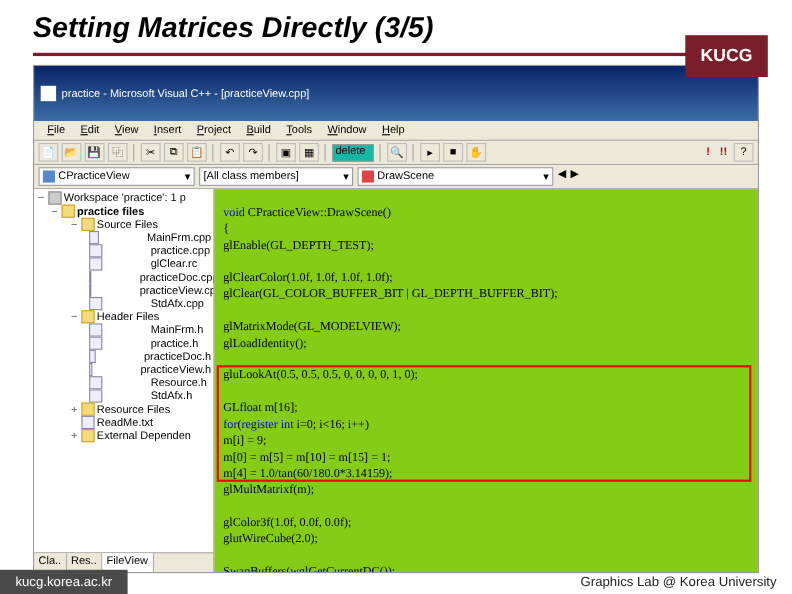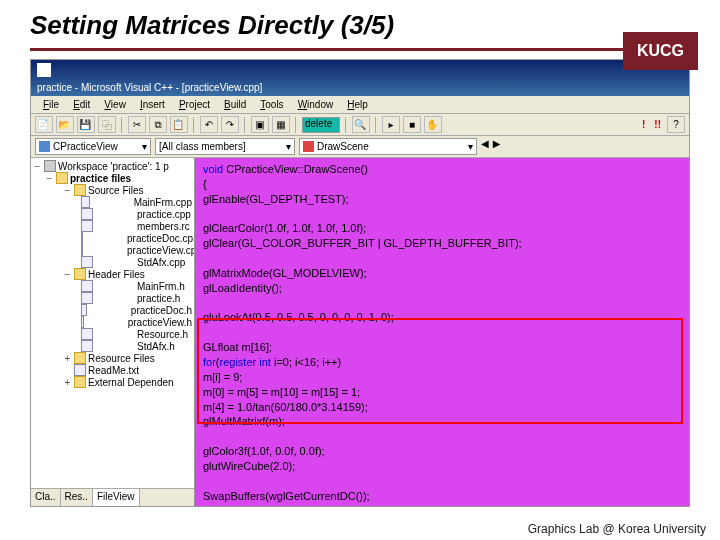--- a/index.html
+++ b/index.html
@@ -4,21 +4,21 @@
 <style>
   * { box-sizing: border-box; margin: 0; padding: 0; }
   body { width: 720px; height: 540px; font-family: Arial, sans-serif; background: #fff; position: relative; }
   
   .header { padding: 10px 30px 5px; position: relative; }
   .title { font-family: "Arial Black", sans-serif; font-style: italic; font-weight: 900; font-size: 26px; color: #000; }
   .badge { position: absolute; right: 22px; top: 32px; background: #7a1f29; color: #fff; padding: 10px 14px; font-weight: bold; font-size: 16px; }
   .hr { height: 3px; background: #7a1f29; margin: 2px 30px 8px; }
   
   .ide { margin: 0 30px; border: 1px solid #999; background: #ece9d8; font-family: Tahoma, sans-serif; font-size: 10px; }
-  .titlebar { background: linear-gradient(#0a246a, #3a6ea5); color: #fff; padding: 3px 6px; display: flex; gap: 5px; flex-direction: column; }
+  .titlebar { background: linear-gradient(#0a246a, #3a6ea5); color: #fff; padding: 18px 6px; display: flex; align-items: center; gap: 5px; }
   .titlebar .ico { width: 14px; height: 14px; background: #fff; display: inline-block; }
   .menubar { display: flex; gap: 2px; padding: 2px 6px; border-bottom: 1px solid #aaa; }
   .menubar span { padding: 1px 6px; }
   .menubar span::first-letter { text-decoration: underline; }
   .toolbar { display: flex; align-items: center; gap: 3px; padding: 2px 4px; border-bottom: 1px solid #aaa; }
   .toolbar .btn { width: 18px; height: 17px; border: 1px solid #bbb; background: #ece9d8; display: inline-flex; align-items: center; justify-content: center; font-size: 10px; }
   .toolbar .sep { width: 2px; height: 16px; border-left: 1px solid #aaa; margin: 0 2px; }
   .toolbar .txt { font-weight: bold; font-size: 10px; padding: 0 3px; }
   .toolbar .find { width: 38px; height: 16px; border: 1px solid #999; background: #14b8a6; font-size: 10px; padding: 0 2px; }
   .combo-row { display: flex; gap: 4px; padding: 2px 4px; border-bottom: 1px solid #aaa; }
@@ -35,21 +35,21 @@
   .tree .fico.file { background: #eef; border: 1px solid #88a; }
   .tree .fico.ws { background: #ccc; border: 1px solid #888; }
   .tree .bold { font-weight: bold; }
   .tree .pad1 { padding-left: 12px; }
   .tree .pad2 { padding-left: 30px; }
   .tree .pad3 { padding-left: 48px; gap: 44px; }
   .treetabs { display:flex; border-top:1px solid #aaa; height:18px; }
   .treetabs span { border-right:1px solid #aaa; padding: 2px 4px; background:#ece9d8; font-size:10px; }
   .treetabs span.active { background:#fff; }
   
-  .code { flex: 1; background: #d946ef; font-family: Liberation Sans, sans-serif; font-size: 11px; padding: 4px 8px; line-height: 1.35; overflow: hidden; position: relative; }
+  .code { flex: 1; background: #84cc16; font-family: Liberation Serif, serif; font-size: 11px; padding: 14px 8px; line-height: 1.35; overflow: hidden; position: relative; }
   .code .kw { color: #0000cc; }
   .code .highlight { position: absolute; left: 2px; right: 6px; top: 160px; height: 106px; border: 2px solid red; pointer-events: none; }
   
   .footer { position: absolute; bottom: 0; left: 0; right: 0; display: flex; font-size: 12px; }
   .footer .left { background: #4a4a4a; color: #fff; padding: 4px 14px; }
   .footer .right { margin-left: auto; padding: 4px 14px; color: #222; }
 </style>
 </head>
 <body>
 
@@ -97,21 +97,21 @@
     <span class="sep"></span>
     <span class="btn">▸</span>
     <span class="btn">■</span>
     <span class="btn">✋</span>
     <span style="margin-left:auto"></span>
     <span class="txt" style="color:#c00">!</span>
     <span class="txt" style="color:#c00">!!</span>
     <span class="btn">?</span>
   </div>
   <div class="combo-row">
-    <div class="combo" style="width:116px">
+    <div class="combo" style="width:142px">
       <span class="ico"></span>
       <span>CPracticeView</span>
       <span class="dd">▾</span>
     </div>
     <div class="combo" style="width:140px">
       <span>[All class members]</span>
       <span class="dd">▾</span>
     </div>
     <div class="combo" style="width:178px">
       <span class="ico" style="background:#d44"></span>
@@ -143,21 +143,21 @@
       <div class="row pad3">
             <span class="fico file"></span>
             <span>MainFrm.cpp</span>
           </div>
       <div class="row pad3">
             <span class="fico file"></span>
             <span>practice.cpp</span>
           </div>
       <div class="row pad3">
             <span class="fico file"></span>
-            <span>members.rc</span>
+            <span>glClear.rc</span>
           </div>
       <div class="row pad3">
             <span class="fico file"></span>
             <span>practiceDoc.cpp</span>
           </div>
       <div class="row pad3">
             <span class="fico file"></span>
             <span>practiceView.cpp</span>
           </div>
       <div class="row pad3">
@@ -240,14 +240,15 @@
 <div>    glutWireCube(2.0);</div>
 <div>&nbsp;</div>
 <div>    SwapBuffers(wglGetCurrentDC());</div>
 <div>}</div>
       <div class="highlight"></div>
     </div>
   </div>
 </div>
 
 <div class="footer">
+  <div class="left">kucg.korea.ac.kr</div>
   <div class="right">Graphics Lab @ Korea University</div>
 </div>
 
 </body></html>

